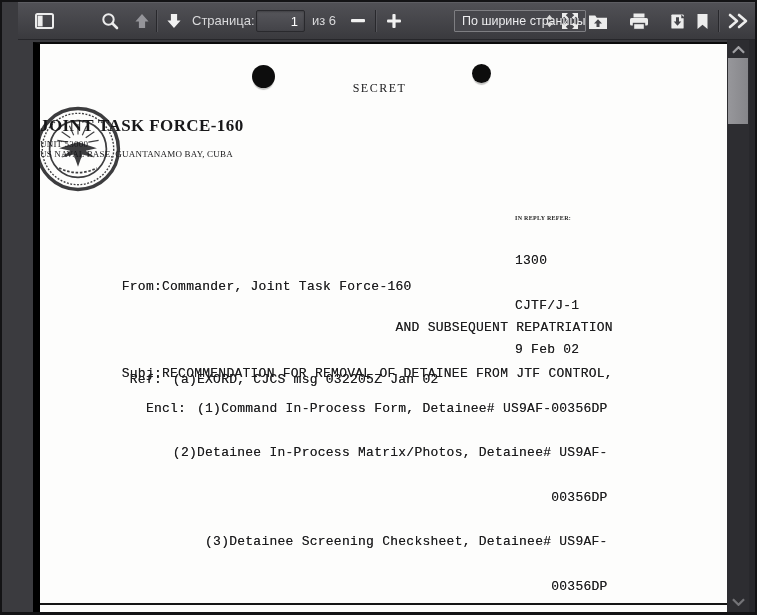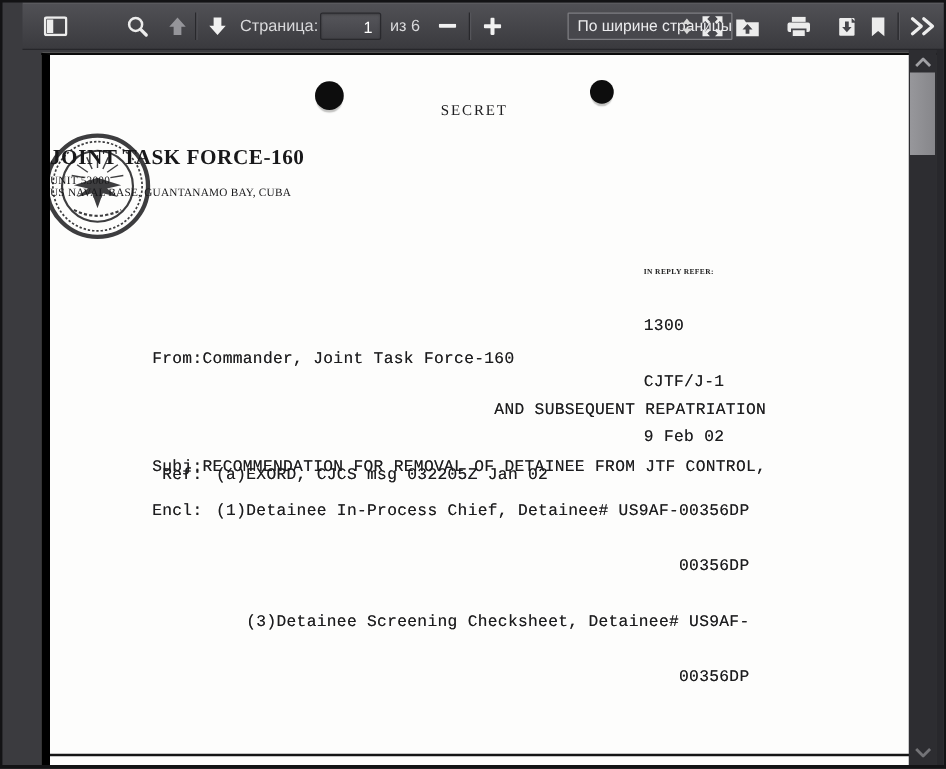--- a/index.html
+++ b/index.html
@@ -232,21 +232,22 @@
       <div class="block mono subj" style="top:246px">
         <div class="row" style="padding-left:57px"><span>AND SUBSEQUENT REPATRIATION</span></div>
         <div class="row"><span class="lbl">Subj:</span><span>RECOMMENDATION FOR REMOVAL OF DETAINEE FROM JTF CONTROL,</span></div>
       </div>
 
       <div class="block mono" style="top:299px">
         <div class="row"><span class="lbl">Ref:</span><span class="num">(a)</span><span>EXORD, CJCS msg 032205Z Jan 02</span></div>
       </div>
 
       <div class="block mono" style="top:328px">
-        <div class="row"><span class="lbl">Encl:</span><span class="num">(1)</span><span>Detainee In-Process Chief, Detainee# US9AF-00356DP</span></div>
+        <div class="row"><span class="lbl">Encl:</span><span class="num">(1)</span><span>Command In-Process Form, Detainee# US9AF-00356DP</span></div>
+        <div class="row" style="padding-left:57px"><span class="num">(2)</span><span>Detainee In-Process Matrix/Photos, Detainee# US9AF-</span></div>
         <div class="row indent"><span>00356DP</span></div>
         <div class="row" style="padding-left:57px"><span class="num">(3)</span><span>Detainee Screening Checksheet, Detainee# US9AF-</span></div>
         <div class="row indent"><span>00356DP</span></div>
         
         
         
         
         
         
         

